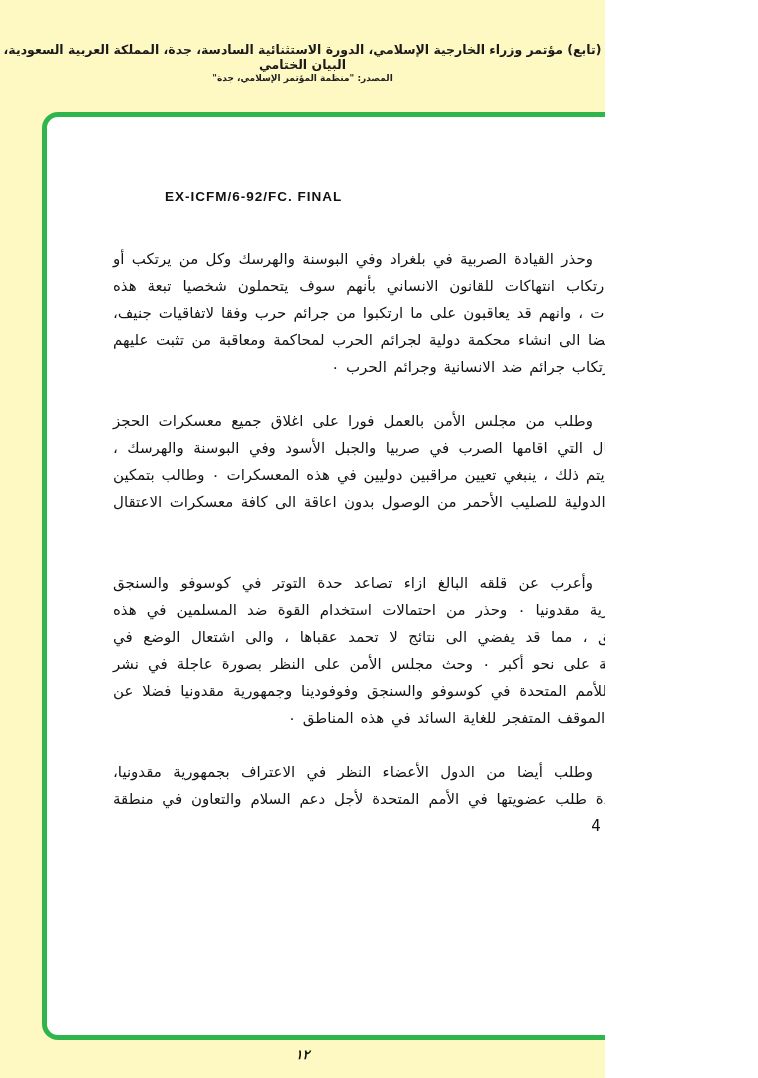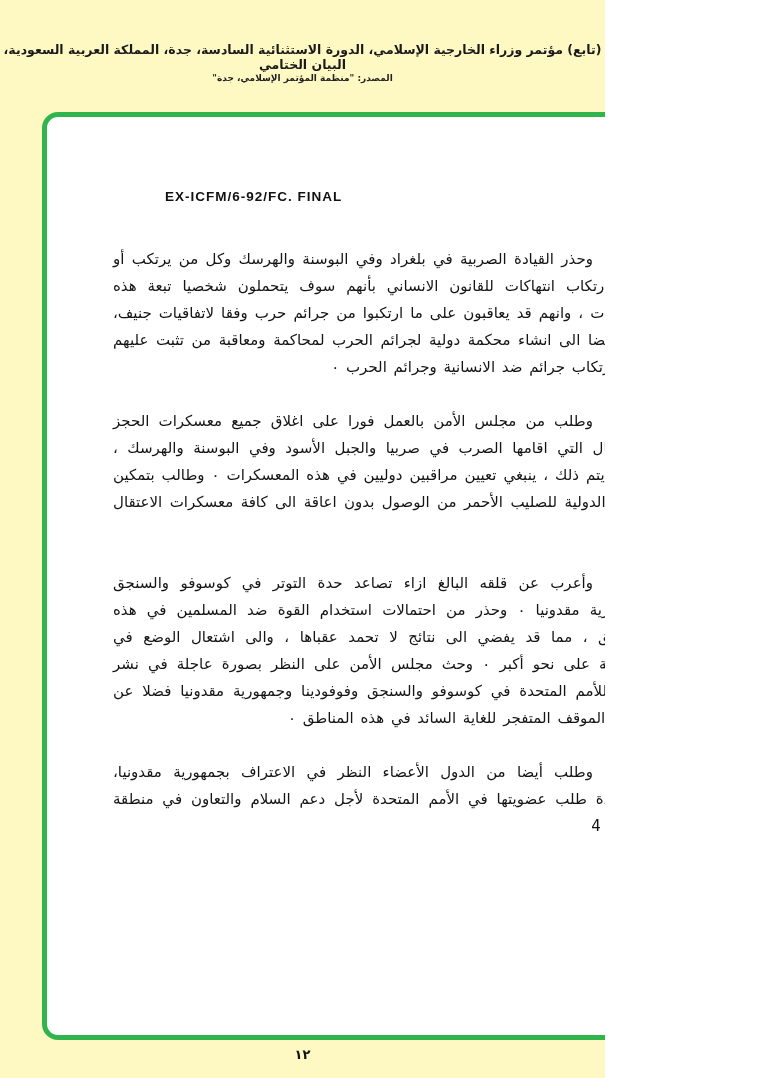--- a/index.html
+++ b/index.html
@@ -71,20 +71,21 @@
     color:#141414;
   }
   .page-number {
     position:absolute; bottom:16px; left:0;
     width:100%;
     text-align:center;
     direction:rtl;
     font-weight:bold;
     font-size:13px;
     color:#111;
+    font-style:italic;
   }
 </style>
 </head>
 <body>
 
 <div class="page">
 
   <div class="header-title">(تابع) مؤتمر وزراء الخارجية الإسلامي، الدورة الاستثنائية السادسة، جدة، المملكة العربية السعودية، البيان الختامي</div>
 
   <div class="header-source">المصدر: "منظمة المؤتمر الإسلامي، جدة"</div>

